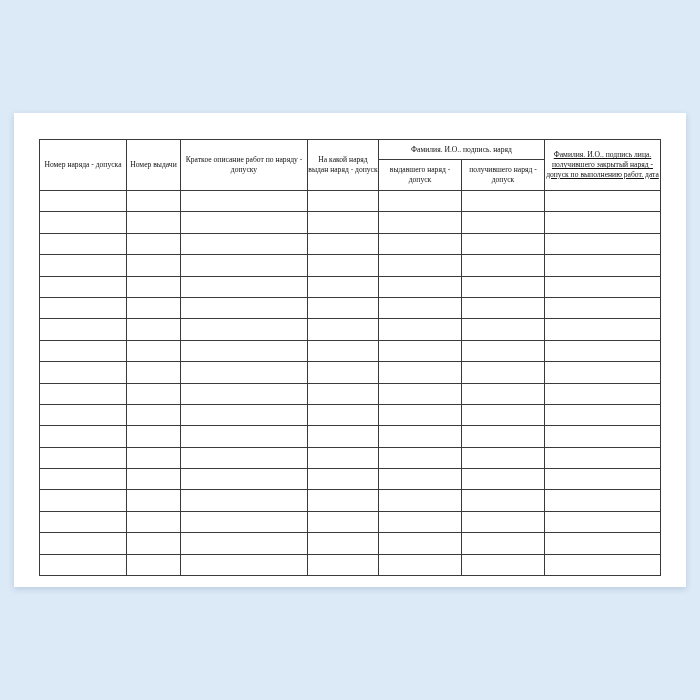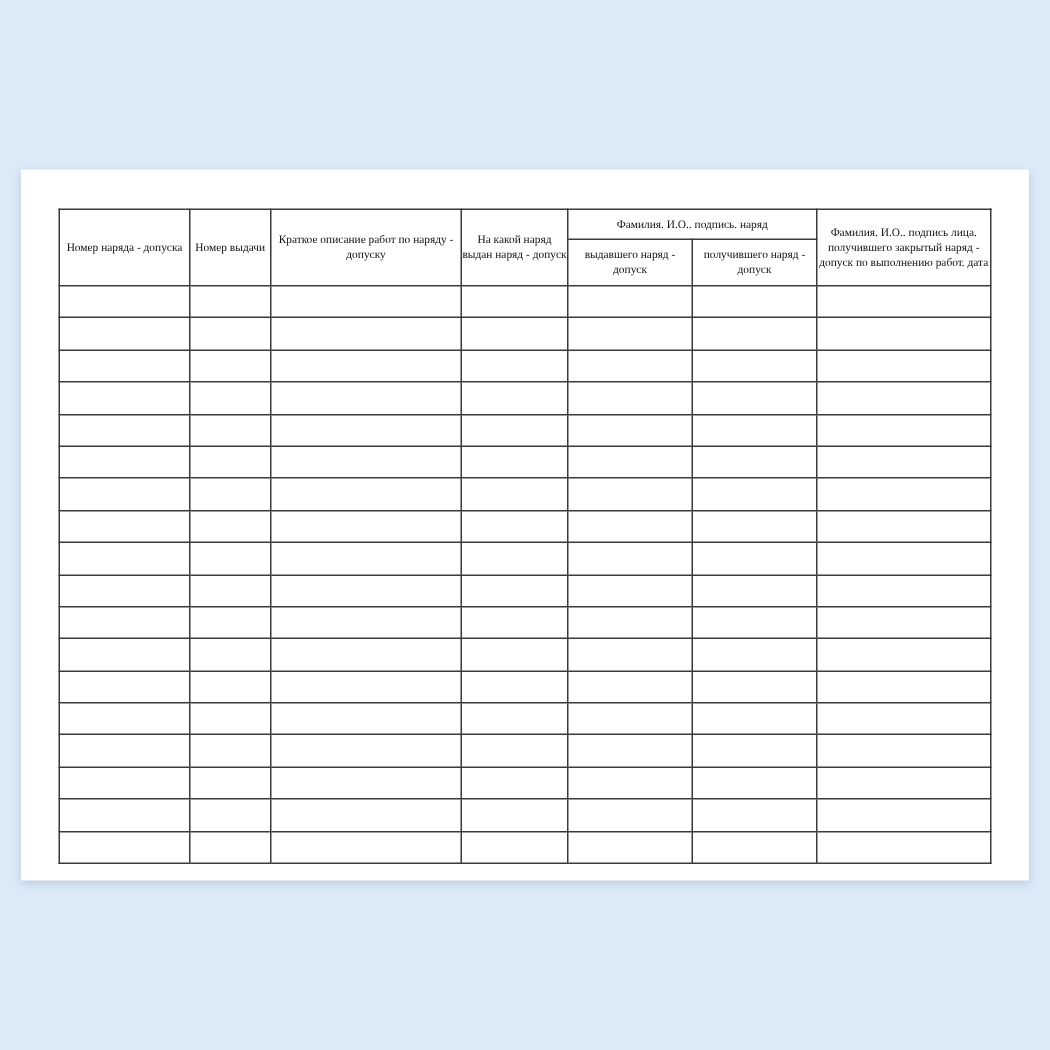--- a/index.html
+++ b/index.html
@@ -63,21 +63,21 @@
   }
   tbody td {
     height: 20.4px;
   }
   .c1 { width: 86px; text-align: center; }
   .c2 { width: 53px; }
   .c3 { width: 126px; }
   .c4 { width: 70px; }
   .c5 { width: 86px; }
   .c6 { width: 86px; margin-left: 28px; }
-  .c7 { width: 115px; }
+  .c7 { width: 115px; text-decoration: underline; }
 </style>
 </head>
 <body>
 
 <div class="scene">
   <div class="paper">
     <div class="table-wrap">
       <table class="log">
         <thead>
           <tr>

